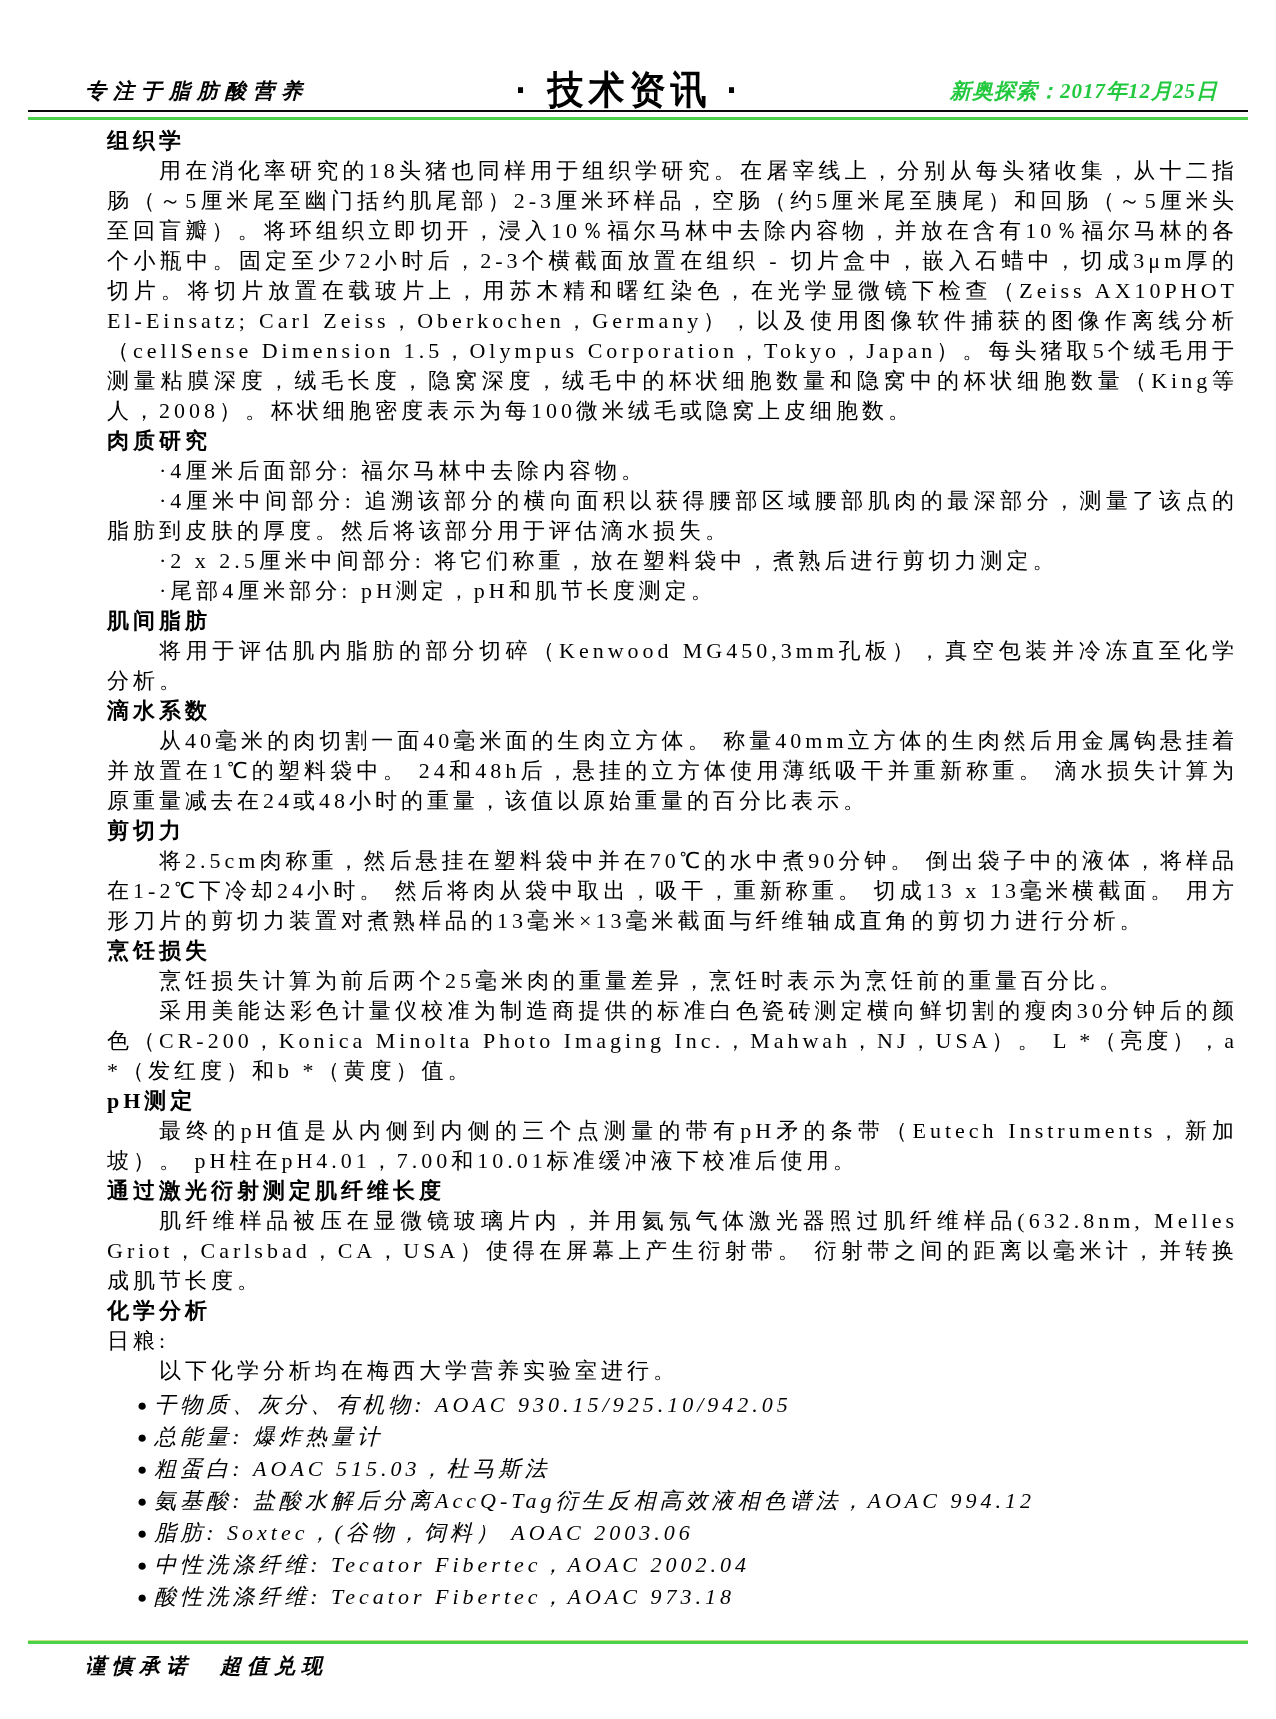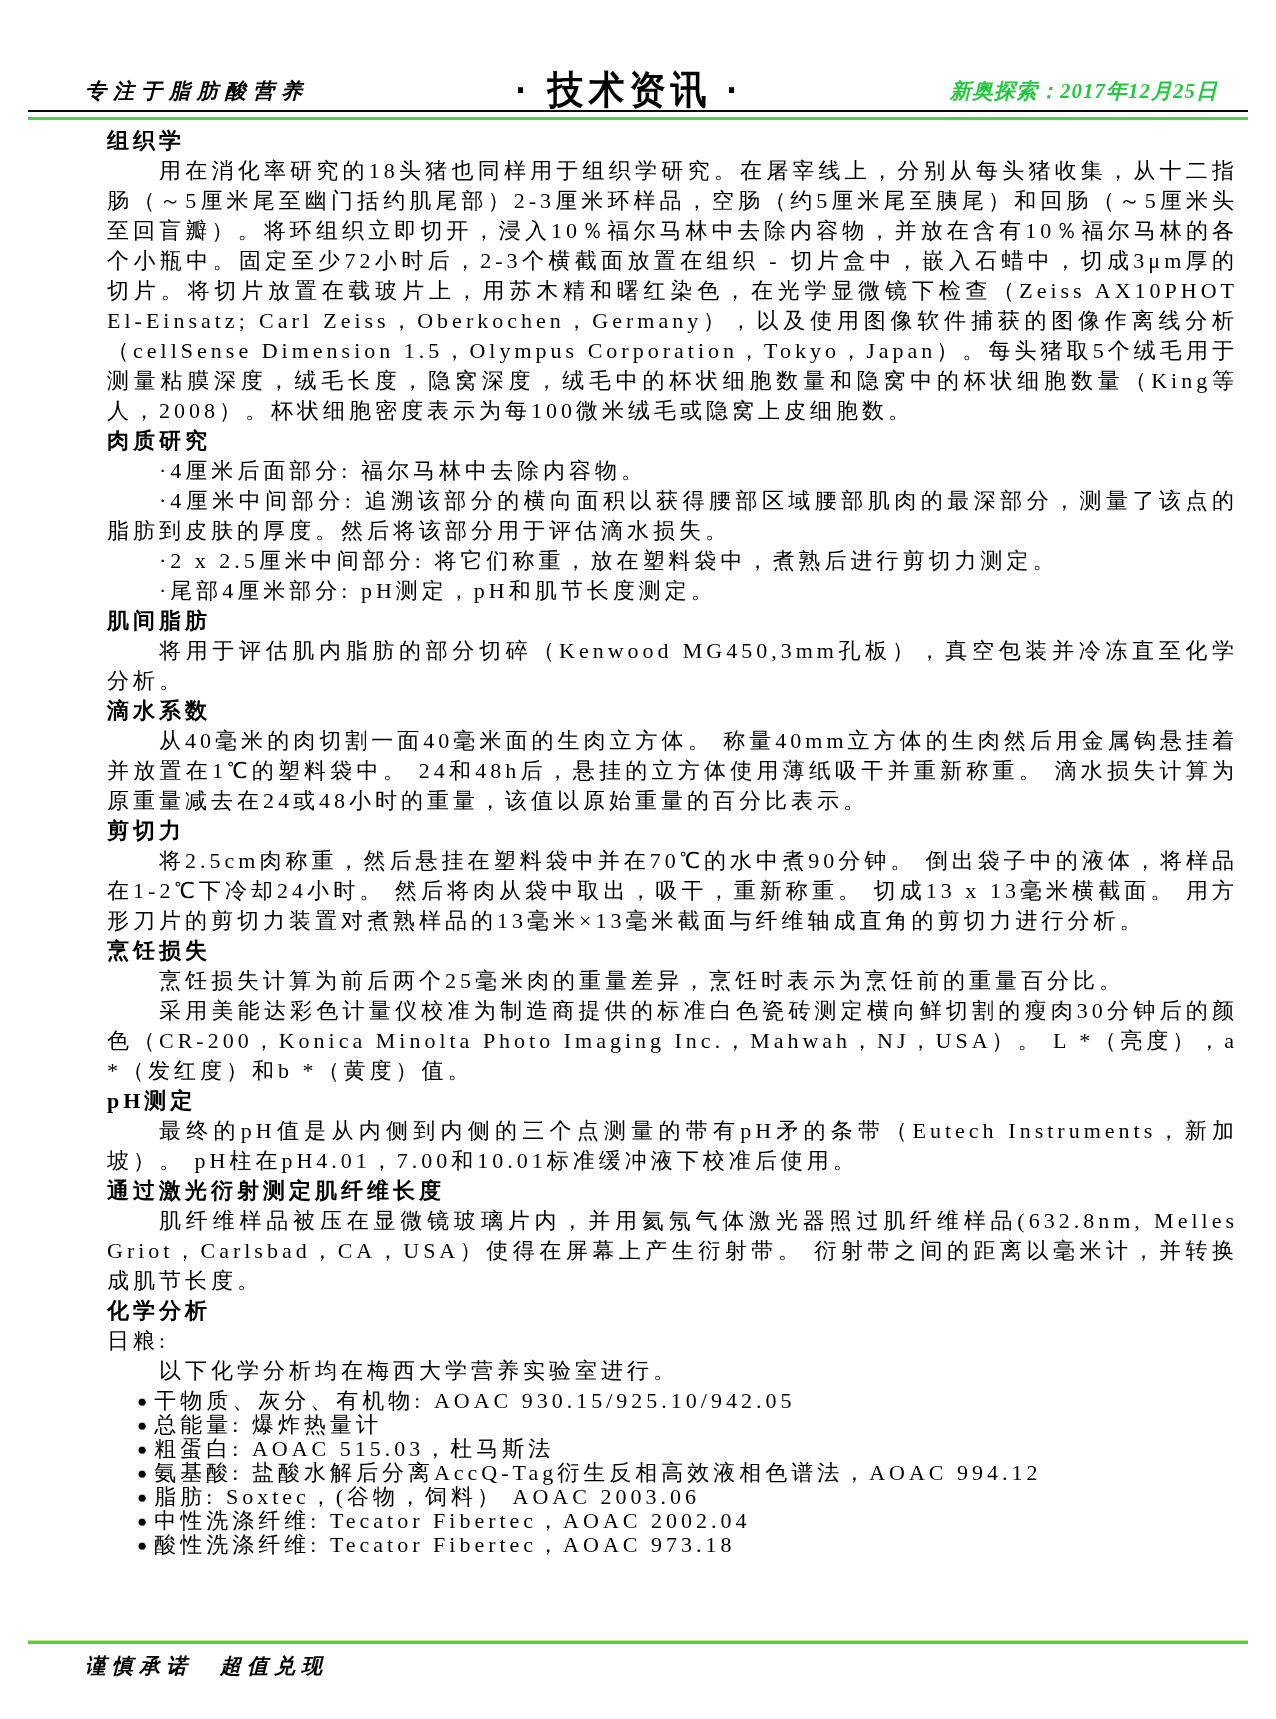--- a/index.html
+++ b/index.html
@@ -33,21 +33,21 @@
   
   .content {
     position:absolute; top:126px; left:85px; width:1131px;
     font-size:22px; line-height:30px; letter-spacing:4px;
     text-align:justify; text-justify:inter-ideograph;margin-left:22px;
   }
   .section-heading { font-weight:bold; }
   .para { text-indent:52px; }
   .para.flush { text-indent:0; }
   .diet-list { margin-top:3px; }
-  .diet-item { padding-left:30px; line-height:23px; }
+  .diet-item { padding-left:30px; line-height:31px;font-style:italic; }
   .bullet { font-size:17px; margin-right:3px; vertical-align:1px; }
   
   .sep-bottom {
     position:absolute; top:1640px; left:28px; right:28px;
     border-top:1px solid #cde38a; border-bottom:3px solid #4ad34a; height:0;
   }
   .motto {
     position:absolute; top:1652px; left:85px;
     font-size:21px; font-weight:bold; font-style:italic; letter-spacing:6px;
   }

